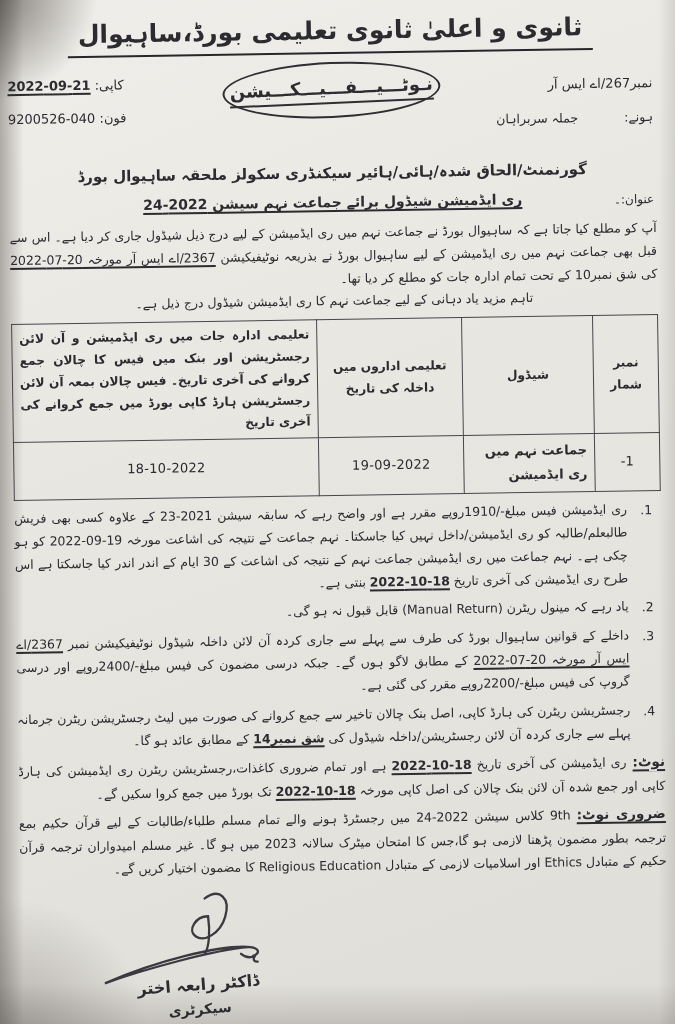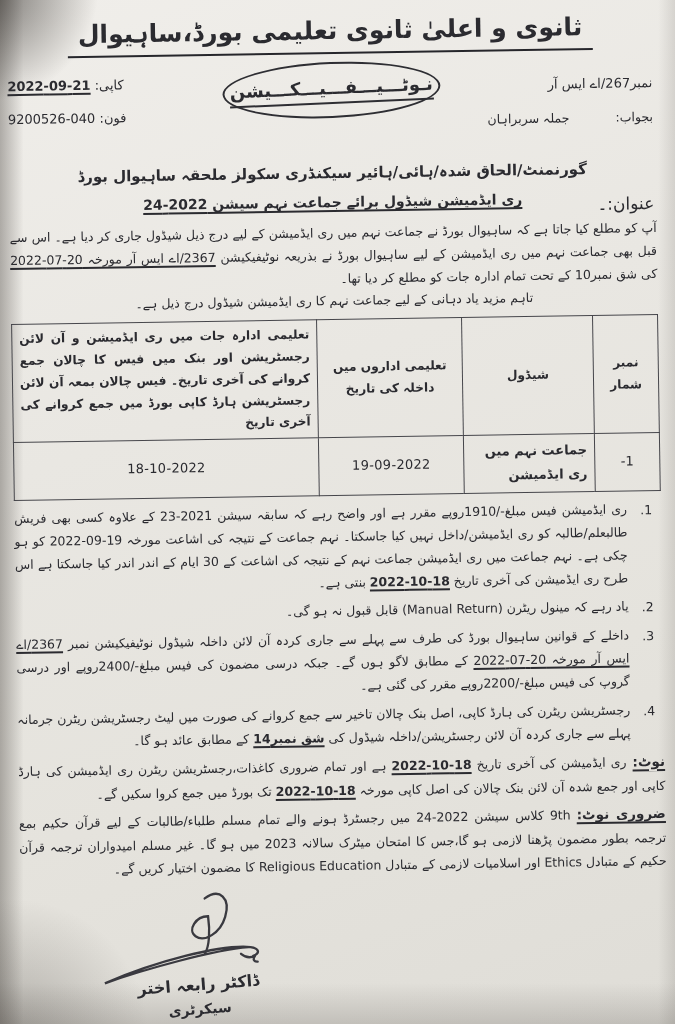--- a/index.html
+++ b/index.html
@@ -41,21 +41,21 @@
     position:absolute;right:50%;top:0;transform:translateX(50%) rotate(-1.6deg);
     width:214px;height:52px;border:2.6px solid #2e2e33;border-radius:50%;
     display:flex;align-items:center;justify-content:center;
   }
   .stamp-text{font-size:18px;font-weight:bold;border-bottom:2px solid #2e2e33;padding-bottom:1px;line-height:1.35;}
   .dates{position:absolute;left:0;top:8px;font-size:13px;text-align:left;}
   .dates .row{margin-bottom:9px;}
 
   .addressee{text-align:center;font-size:15px;font-weight:bold;margin-top:2px;}
   .subject-row{position:relative;margin-top:3px;text-align:center;}
-  .subject-label{position:absolute;right:2px;top:3px;font-size:17px;}
+  .subject-label{position:absolute;right:2px;top:3px;font-size:12px;}
   .subject-text{font-size:14px;font-weight:bold;}
 
   .intro{margin-top:5px;text-align:justify;}
   .intro-tail{text-align:center;margin-top:-2px;}
 
   table.sched{width:100%;border-collapse:collapse;margin-top:7px;}
   table.sched td{border:1.4px solid #46464b;padding:4px 7px;vertical-align:middle;}
   .th{font-weight:bold;font-size:12.2px;line-height:1.8;}
   .col-sn{width:50px;text-align:center;}
   .col-sch{width:116px;text-align:center;}
@@ -100,21 +100,21 @@
         <div class="row">
           <span>کاپی:</span>
           <span class="u b">21-09-2022</span>
         </div>
         <div class="row">
           <span>فون:</span>
           <span>040-9200526</span>
         </div>
       </div>
       <div class="reply-row">
-        <span>بجواب:</span>
+        <span>ہونے:</span>
         <span>جملہ سربراہان</span>
       </div>
     </div>
 
     <div class="addressee">گورنمنٹ/الحاق شدہ/ہائی/ہائیر سیکنڈری سکولز ملحقہ ساہیوال بورڈ</div>
 
     <div class="subject-row">
       <span class="subject-label">عنوان:۔</span>
       <span class="subject-text u">ری ایڈمیشن شیڈول برائے جماعت نہم سیشن 2022-24</span>
     </div>

